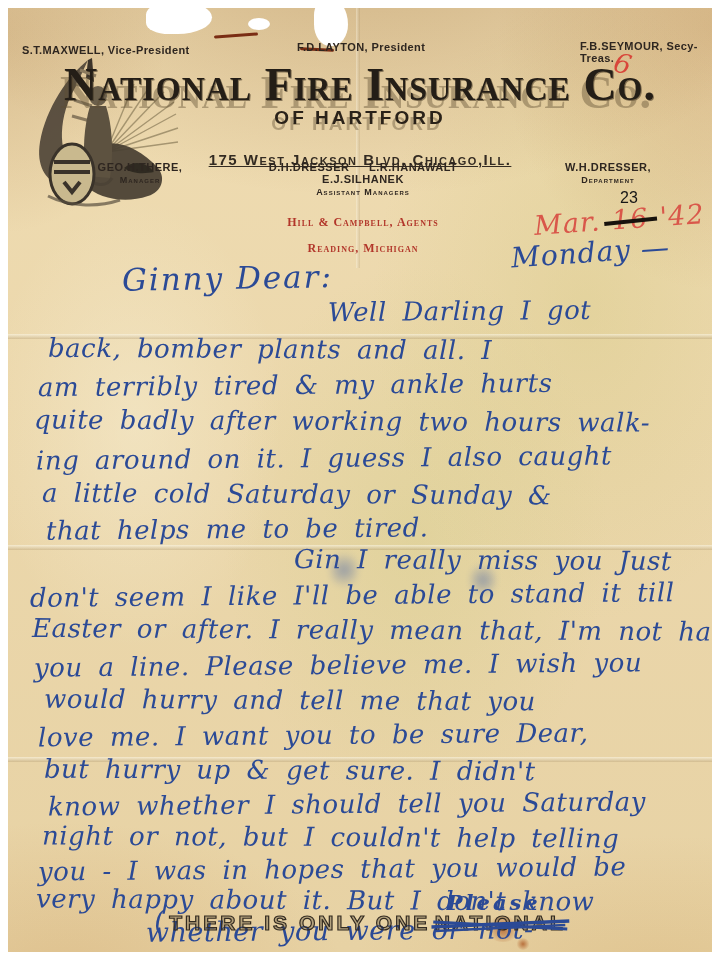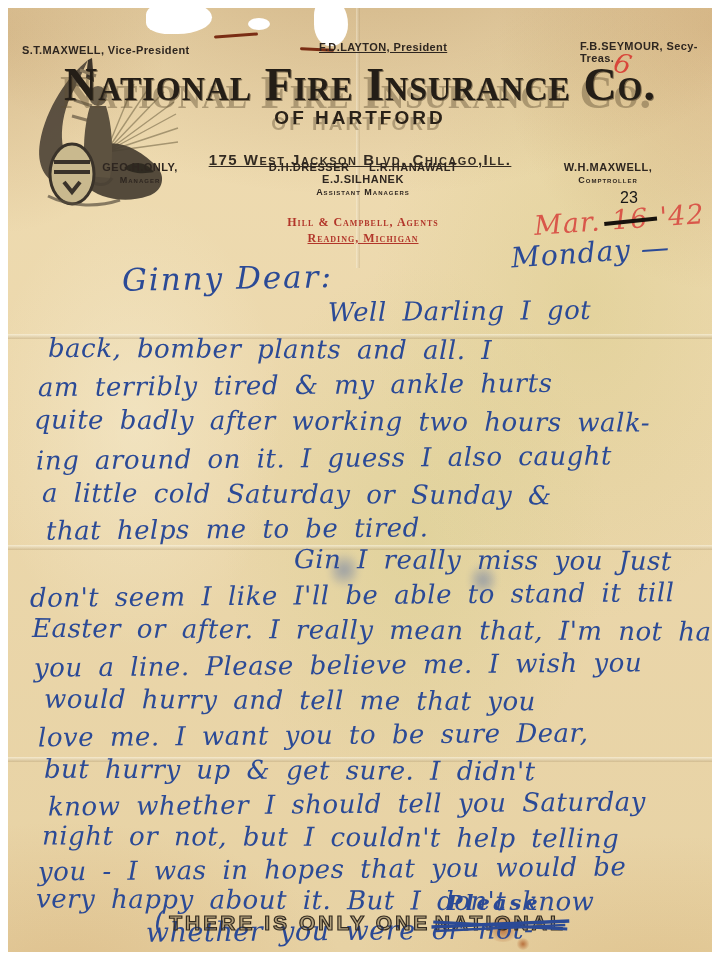--- a/index.html
+++ b/index.html
@@ -57,21 +57,21 @@
   }
   .staff { position:absolute; text-align:center; color:#2e2620; }
   .staff .nm { font-size:11px; font-weight:bold; letter-spacing:.5px; }
   .staff .tl { font-size:9px; font-weight:bold; font-variant:small-caps; letter-spacing:1px; margin-top:2px; }
   .staff-asst .nm { word-spacing:16px; }
   .agents {
     position:absolute; left:248px; top:207px; width:214px; text-align:center;
     font-family:"Liberation Serif", serif; font-weight:bold; color:#b2362a;
   }
   .agents .a1 { font-size:12px; font-variant:small-caps; letter-spacing:1px; }
-  .agents .a2 { font-size:12px; font-variant:small-caps; letter-spacing:1px; margin-top:1px;text-decoration:underline; }
+  .agents .a2 { font-size:12px; font-variant:small-caps; letter-spacing:1px; margin-top:11px; }
   .num23 { position:absolute; left:612px; top:181px; font-size:16px; color:#161616; }
 
   
   .hw { font-family:"DejaVu Serif", serif; font-style:italic; color:#2b4a96; }
   .hw-red { font-family:"DejaVu Serif", serif; font-style:italic; color:#d9574a; }
   .salutation { position:absolute; left:114px; top:252px; font-size:31px; letter-spacing:2px; transform:rotate(-1deg); }
   .hw-line { position:absolute; font-size:26px; letter-spacing:.5px; word-spacing:7px; white-space:nowrap; }
   .hw-line:nth-child(odd) { transform:rotate(-.5deg); }
   .hw-line:nth-child(even) { transform:rotate(.3deg); }
   .weekday { position:absolute; left:503px; top:228px; font-size:28px; transform:rotate(-4deg); letter-spacing:1px; }
@@ -132,38 +132,38 @@
       <ellipse cx="70" cy="40" rx="9" ry="10" fill="#6b5f4b"></ellipse>
       <path d="M62 50 C56 70 54 96 58 120 L82 122 C86 96 84 68 78 50 Z" fill="#5d5240"></path>
       <path d="M58 120 c8 10 20 12 26 2" stroke="#4c4336" stroke-width="3" fill="none"></path>
       <ellipse cx="44" cy="118" rx="22" ry="30" fill="#c9b98e" stroke="#3a332a" stroke-width="3"></ellipse>
       <path d="M26 106 h36 M26 116 h36" stroke="#3a332a" stroke-width="4"></path>
       <path d="M36 126 l8 10 l8 -10" stroke="#3a332a" stroke-width="4" fill="none"></path>
       <path d="M20 140 c20 10 48 12 72 4" stroke="#5a5040" stroke-width="3" fill="none" opacity=".7"></path>
     </svg>
 
     <div class="officer" style="left:14px; top:36px;text-align:center;">S.T.MAXWELL, Vice-President</div>
-    <div class="officer" style="left:311px; top:33px;text-decoration:underline;">F.D.LAYTON, President</div>
+    <div class="officer" style="left:289px; top:33px;">F.D.LAYTON, President</div>
     <div class="officer" style="left:572px; top:32px;">F.B.SEYMOUR, Secy-Treas.</div>
 
     <div class="company-title">National Fire Insurance Co.</div>
     <div class="of-hartford">OF HARTFORD</div>
     <div class="address">175 West Jackson Blvd. Chicago,Ill.</div>
 
     <div class="staff" style="left:82px; top:153px; width:100px;">
-      <div class="nm">GEO.H.ONLY,</div>
+      <div class="nm">GEO.H.THERE,</div>
       <div class="tl">Manager</div>
     </div>
     <div class="staff staff-asst" style="left:220px; top:153px; width:270px;">
       <div class="nm">D.H.DRESSER L.R.HANAWALT E.J.SILHANEK</div>
       <div class="tl">Assistant Managers</div>
     </div>
     <div class="staff" style="left:545px; top:153px; width:110px;">
-      <div class="nm">W.H.MAXWELL,</div>
-      <div class="tl">Comptroller</div>
+      <div class="nm">W.H.DRESSER,</div>
+      <div class="tl">Department</div>
     </div>
 
     <div class="agents">
       <div class="a1">Hill &amp; Campbell, Agents</div>
       <div class="a2">Reading, Michigan</div>
     </div>
 
     <div class="red-six hw-red">6</div>
     <div class="num23">23</div>
     <div class="date-red hw-red">

